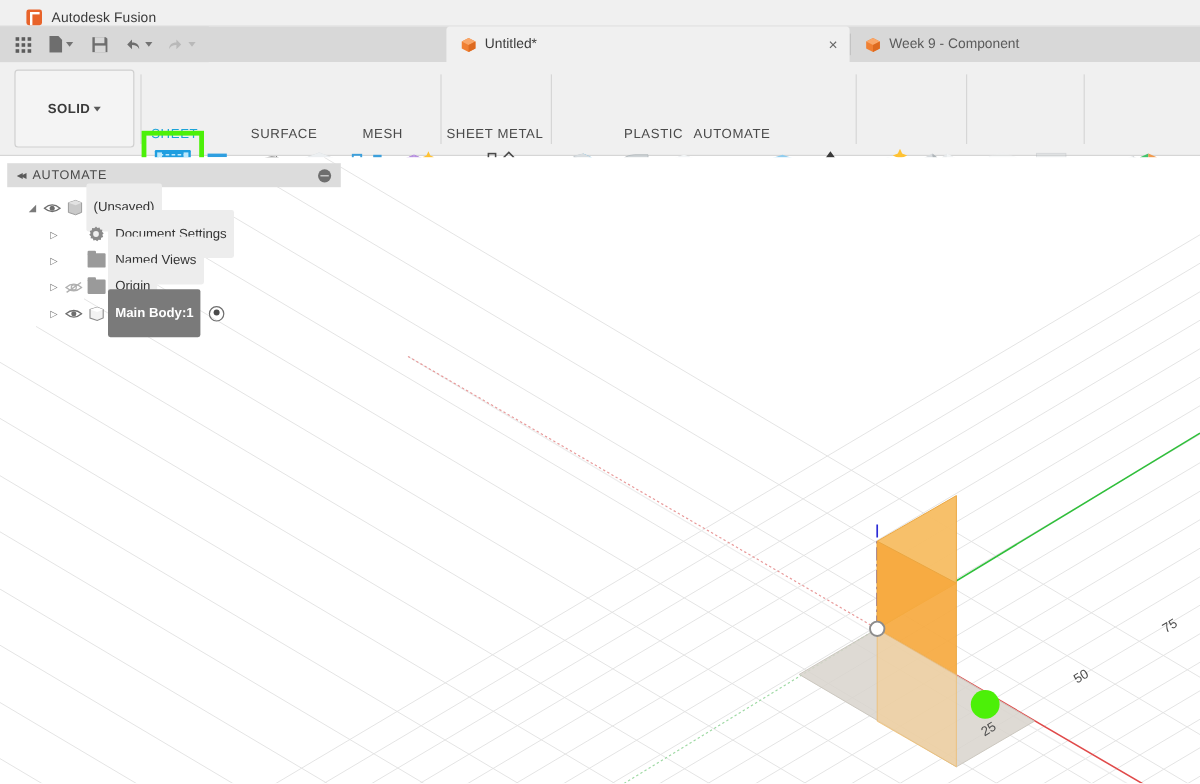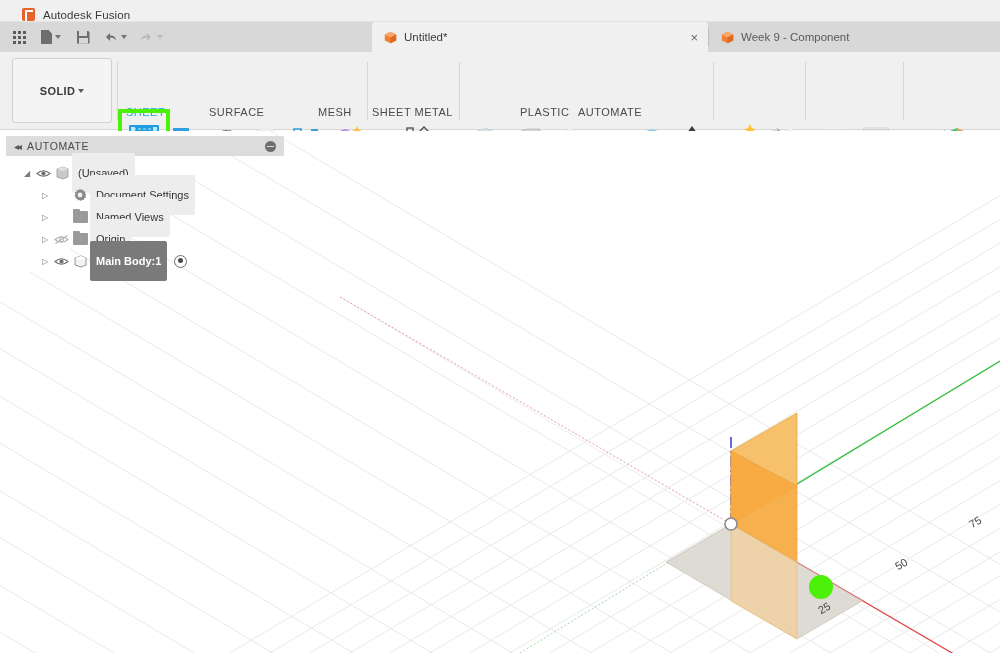--- a/index.html
+++ b/index.html
@@ -385,21 +385,21 @@
 
     <div class="ribbon-sep" style="left:117px;"></div>
     <div class="ribbon-sep" style="left:367px;"></div>
     <div class="ribbon-sep" style="left:459px;"></div>
     <div class="ribbon-sep" style="left:713px;"></div>
     <div class="ribbon-sep" style="left:805px;"></div>
     <div class="ribbon-sep" style="left:903px;"></div>
 
     <div class="ribbon-tab active" style="left:126px; top:54px;">SHEET</div>
     <div class="ribbon-tab" style="left:209px; top:54px;">SURFACE</div>
-    <div class="ribbon-tab" style="left:318px; top:54px;">MESH</div>
+    <div class="ribbon-tab" style="left:302px; top:54px;">MESH</div>
     <div class="ribbon-tab" style="left:372px; top:54px;">SHEET METAL</div>
     <div class="ribbon-tab" style="left:492px; top:54px;padding-left:28px;">PLASTIC</div>
     <div class="ribbon-tab" style="left:578px; top:54px;">AUTOMATE</div>
 
     <div class="tool" style="left:124px; top:68px;">
       <svg width="36" height="36" viewBox="0 0 36 36">
         <rect x="3" y="3" width="30" height="30" rx="1" fill="#1e9ee0"></rect>
         <rect x="7" y="7" width="22" height="22" fill="none" stroke="#bde8fb" stroke-width="1.2" stroke-dasharray="3 2"></rect>
         <rect x="5" y="5" width="4" height="4" fill="#bde8fb"></rect>
         <rect x="27" y="5" width="4" height="4" fill="#bde8fb"></rect>

